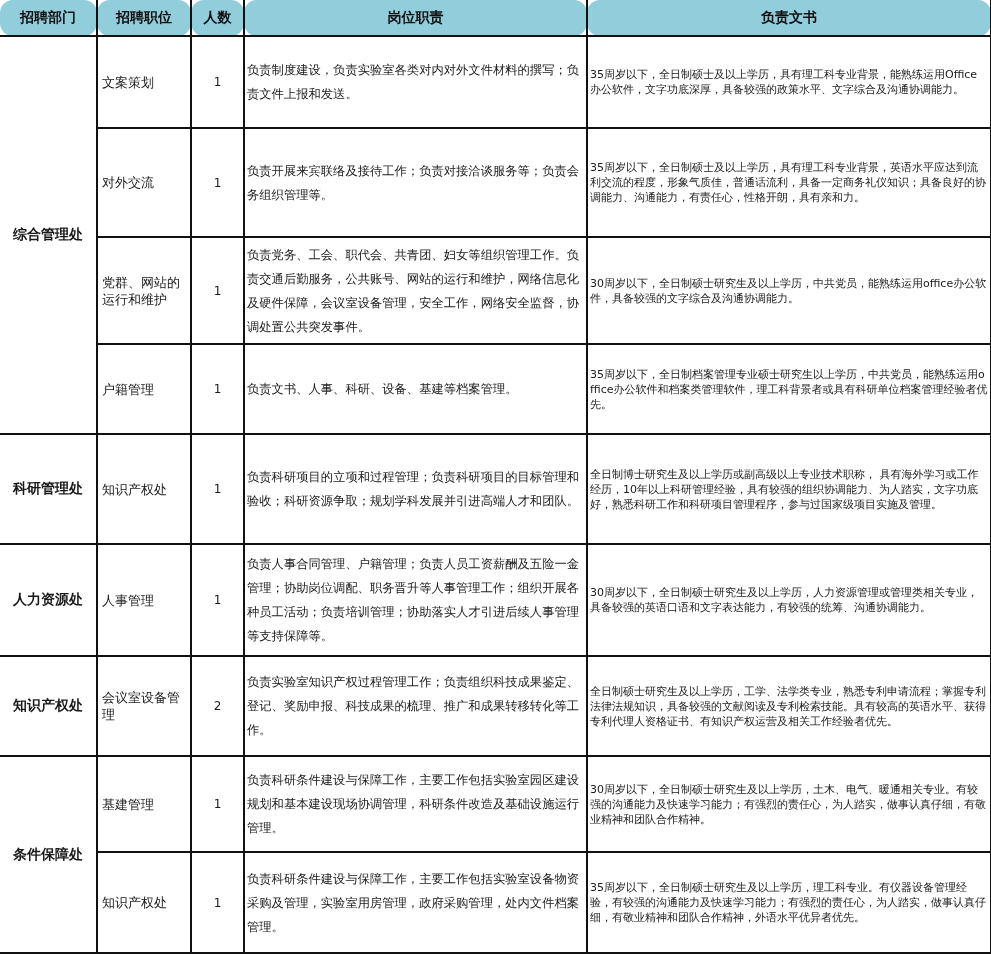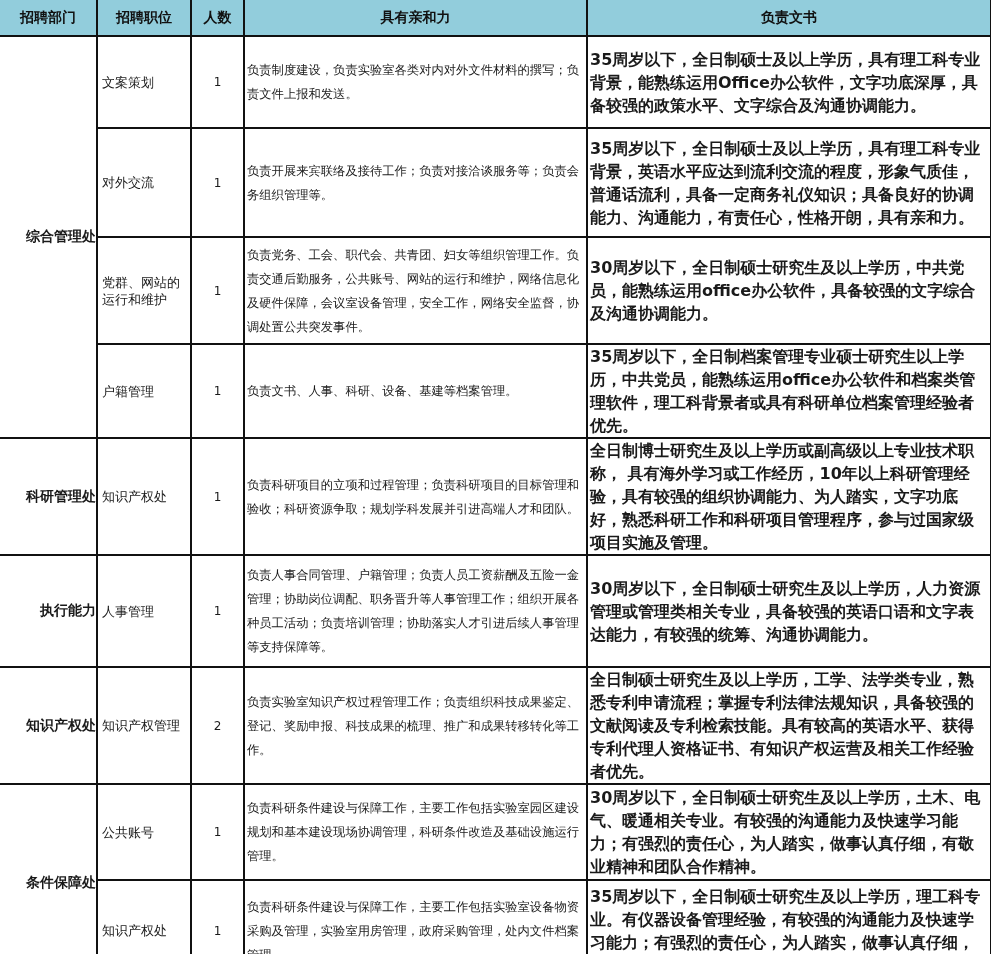--- a/index.html
+++ b/index.html
@@ -12,72 +12,72 @@
   }
   .grid td, .grid th {
     border: 2px solid #111111;
     padding: 0;
     color: #1a1a1a;
     vertical-align: middle;
     overflow: hidden;
   }
   .grid tr > *:first-child { border-left: none; }
   .grid tr > *:last-child { border-right: 2px solid #111111; }
-  .grid thead tr th { border-top: none; }
+  .grid thead tr th { border-top: none; border-radius: 13px; }
   .grid th {
     background: #92cddc;
     font-weight: bold;
     font-size: 14px;
     height: 35px;
     text-align: center;
     color: #111;
   }
   .dept {
     font-weight: bold;
     font-size: 14px;
-    text-align: right;
+    text-align: center;
     background: #ffffff;
   }
   .pos {
     font-size: 13px;
     text-align: left;
     line-height: 17px;
     padding: 0 4px !important;
   }
   .cnt {
     font-size: 12px;
     text-align: center;
     color: #333;
   }
   .duty, .qual {
     font-size: 12.3px;
     line-height: 24px;
     text-align: left;
     padding: 0 2px !important;
     word-break: break-all;
   }
-  .qual { font-size: 16px; line-height: 23px; font-weight: bold; }
+  .qual { font-size: 11px; line-height: 15px; }
 </style>
 </head>
 <body>
 
 <table class="grid">
   <colgroup>
     <col style="width:97px">
     <col style="width:94px">
     <col style="width:53px">
     <col style="width:343px">
     <col style="width:404px">
   </colgroup>
   <thead>
     <tr>
       <th>招聘部门</th>
       <th>招聘职位</th>
       <th>人数</th>
-      <th>具有亲和力</th>
+      <th>岗位职责</th>
       <th>负责文书</th>
     </tr>
   </thead>
   <tbody>
 
     <tr style="height:92px">
       <td class="dept" rowspan="4">综合管理处</td>
       <td class="pos">文案策划</td>
       <td class="cnt">1</td>
       <td class="duty">负责制度建设，负责实验室各类对内对外文件材料的撰写；负责文件上报和发送。</td>
@@ -104,38 +104,38 @@
 
     <tr style="height:110px">
       <td class="dept">科研管理处</td>
       <td class="pos">知识产权处</td>
       <td class="cnt">1</td>
       <td class="duty">负责科研项目的立项和过程管理；负责科研项目的目标管理和验收；科研资源争取；规划学科发展并引进高端人才和团队。</td>
       <td class="qual">全日制博士研究生及以上学历或副高级以上专业技术职称， 具有海外学习或工作经历，10年以上科研管理经验，具有较强的组织协调能力、为人踏实，文字功底好，熟悉科研工作和科研项目管理程序，参与过国家级项目实施及管理。</td>
     </tr>
 
     <tr style="height:112px">
-      <td class="dept">执行能力</td>
+      <td class="dept">人力资源处</td>
       <td class="pos">人事管理</td>
       <td class="cnt">1</td>
       <td class="duty">负责人事合同管理、户籍管理；负责人员工资薪酬及五险一金管理；协助岗位调配、职务晋升等人事管理工作；组织开展各种员工活动；负责培训管理；协助落实人才引进后续人事管理等支持保障等。</td>
       <td class="qual">30周岁以下，全日制硕士研究生及以上学历，人力资源管理或管理类相关专业，具备较强的英语口语和文字表达能力，有较强的统筹、沟通协调能力。</td>
     </tr>
 
     <tr style="height:100px">
       <td class="dept">知识产权处</td>
-      <td class="pos">知识产权管理</td>
+      <td class="pos">会议室设备管理</td>
       <td class="cnt">2</td>
       <td class="duty">负责实验室知识产权过程管理工作；负责组织科技成果鉴定、登记、奖励申报、科技成果的梳理、推广和成果转移转化等工作。</td>
       <td class="qual">全日制硕士研究生及以上学历，工学、法学类专业，熟悉专利申请流程；掌握专利法律法规知识，具备较强的文献阅读及专利检索技能。具有较高的英语水平、获得专利代理人资格证书、有知识产权运营及相关工作经验者优先。</td>
     </tr>
 
     <tr style="height:96px">
       <td class="dept" rowspan="2">条件保障处</td>
-      <td class="pos">公共账号</td>
+      <td class="pos">基建管理</td>
       <td class="cnt">1</td>
       <td class="duty">负责科研条件建设与保障工作，主要工作包括实验室园区建设规划和基本建设现场协调管理，科研条件改造及基础设施运行管理。</td>
       <td class="qual">30周岁以下，全日制硕士研究生及以上学历，土木、电气、暖通相关专业。有较强的沟通能力及快速学习能力；有强烈的责任心，为人踏实，做事认真仔细，有敬业精神和团队合作精神。</td>
     </tr>
     <tr style="height:101px">
       <td class="pos">知识产权处</td>
       <td class="cnt">1</td>
       <td class="duty">负责科研条件建设与保障工作，主要工作包括实验室设备物资采购及管理，实验室用房管理，政府采购管理，处内文件档案管理。</td>
       <td class="qual">35周岁以下，全日制硕士研究生及以上学历，理工科专业。有仪器设备管理经验，有较强的沟通能力及快速学习能力；有强烈的责任心，为人踏实，做事认真仔细，有敬业精神和团队合作精神，外语水平优异者优先。</td>
     </tr>

